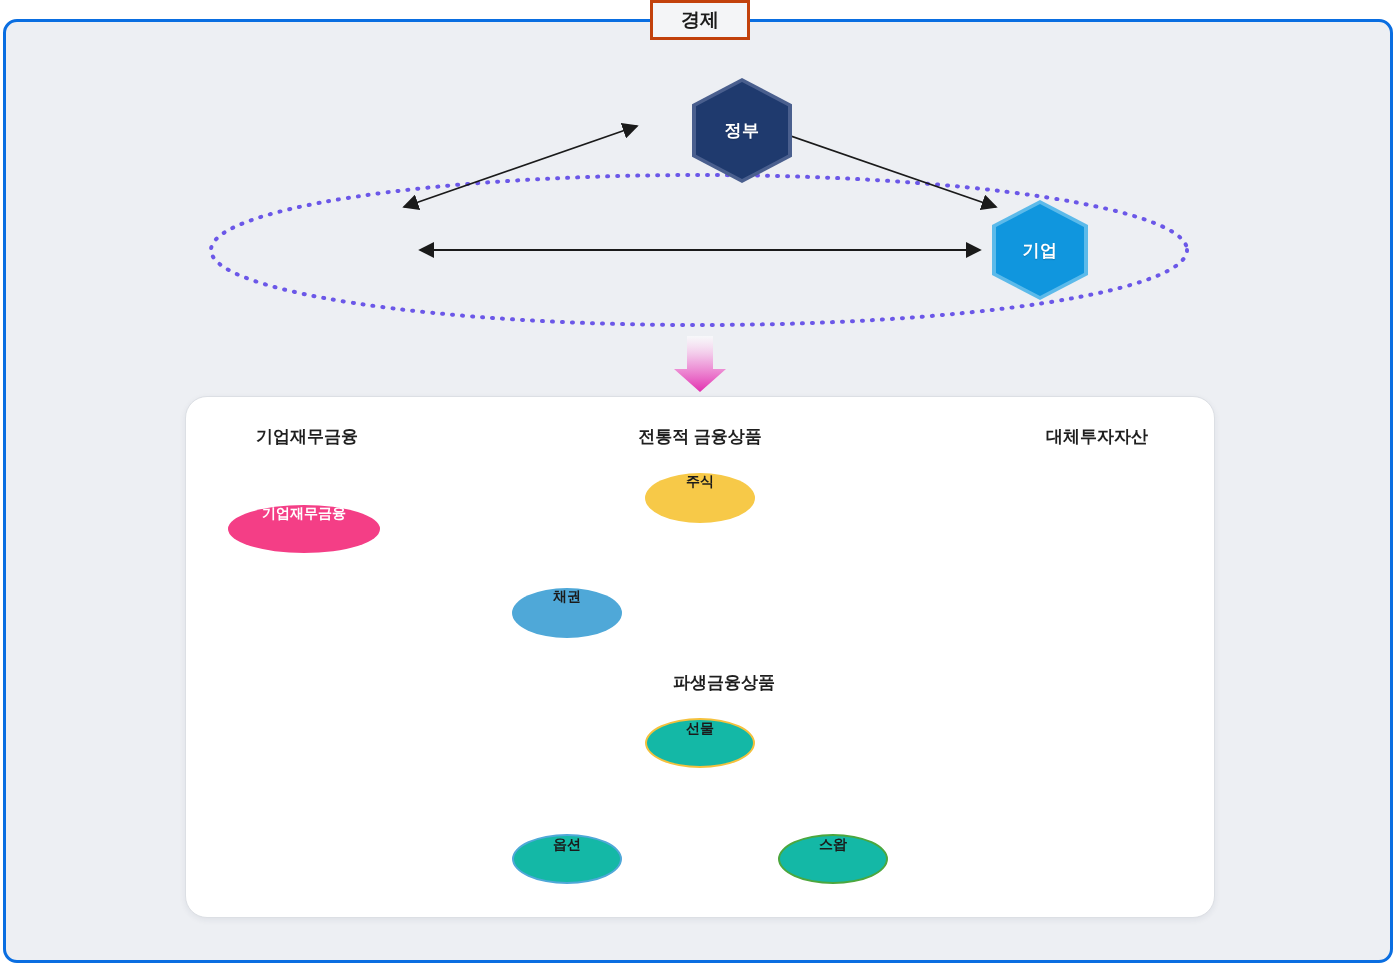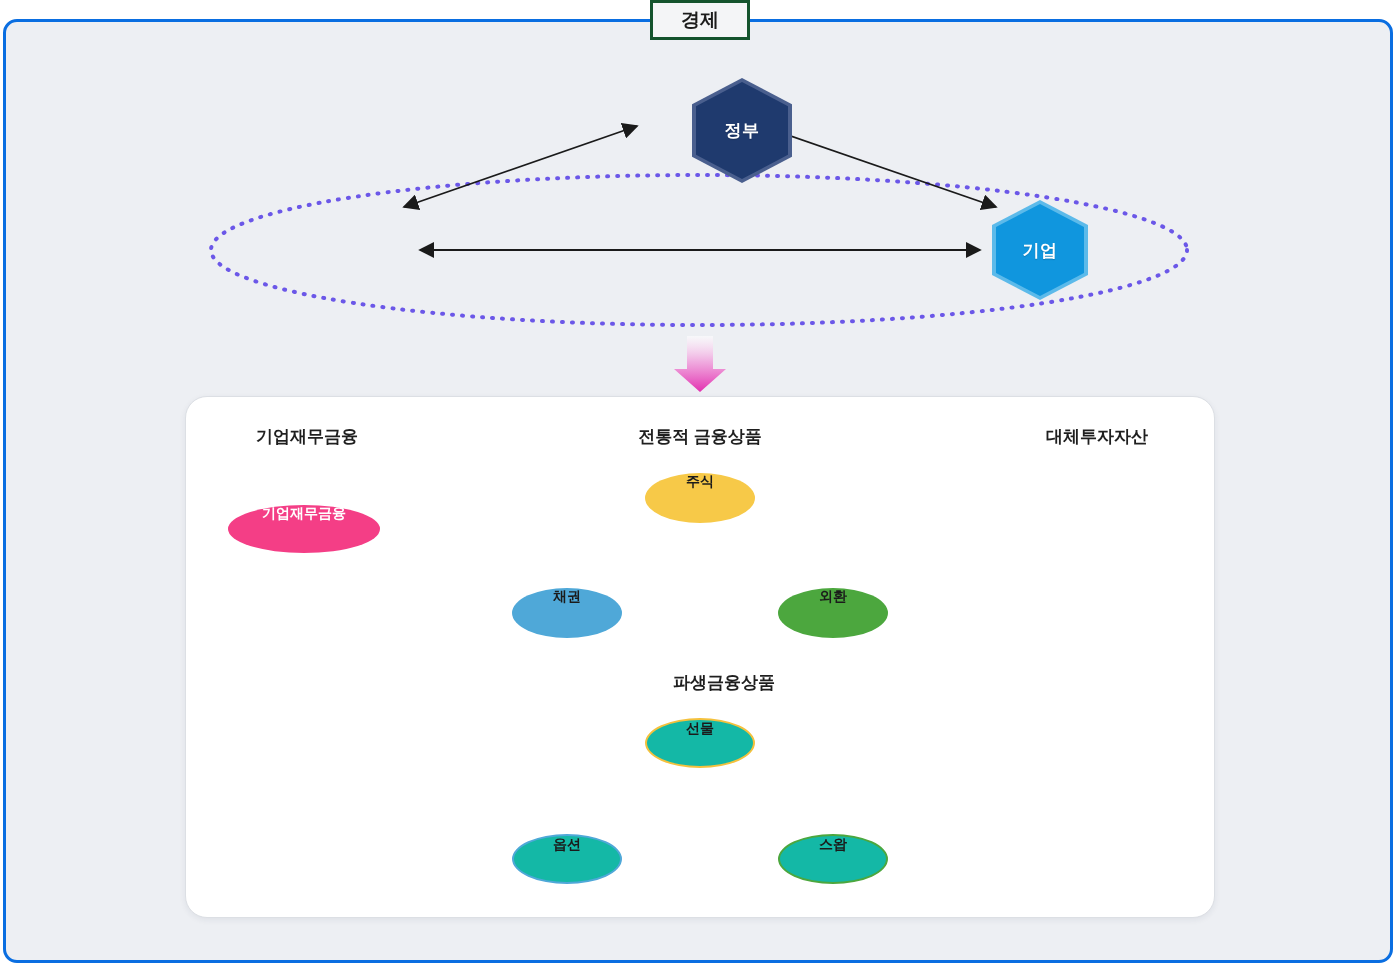--- a/index.html
+++ b/index.html
@@ -31,21 +31,21 @@
     border-radius: 14px;
   }
   #economy-title {
     position: absolute;
     left: 650px;
     top: 0px;
     width: 100px;
     height: 40px;
     box-sizing: border-box;
     background: #f4f5f7;
-    border: 3px solid #14532d;
+    border: 3px solid #c2410c;
     display: flex;
     align-items: center;
     justify-content: center;
     font-size: 19px;
     font-weight: bold;
     color: #1c1c1c;
     z-index: 30;
   }
 
   
@@ -228,23 +228,20 @@
     <span>기업재무금융</span>
   </div>
 
 
   <div class="ellipse-node filled-dark-text" id="node-stock" style="background:#F7C948;">
     <span>주식</span>
   </div>
   <div class="ellipse-node filled-dark-text" id="node-bond" style="background:#4FA8D8;">
     <span>채권</span>
   </div>
-  <div class="ellipse-node filled-dark-text" id="node-fx" style="background:#4CA73E;">
-    <span>외환</span>
-  </div>
 
   <div class="ellipse-node outlined" id="node-futures" style="border-color:#F4C13D;">
     <span>선물</span>
   </div>
   <div class="ellipse-node outlined" id="node-option" style="border-color:#4FA8D8;">
     <span>옵션</span>
   </div>
   <div class="ellipse-node outlined" id="node-swap" style="border-color:#4CA73E;">
     <span>스왑</span>
   </div>

